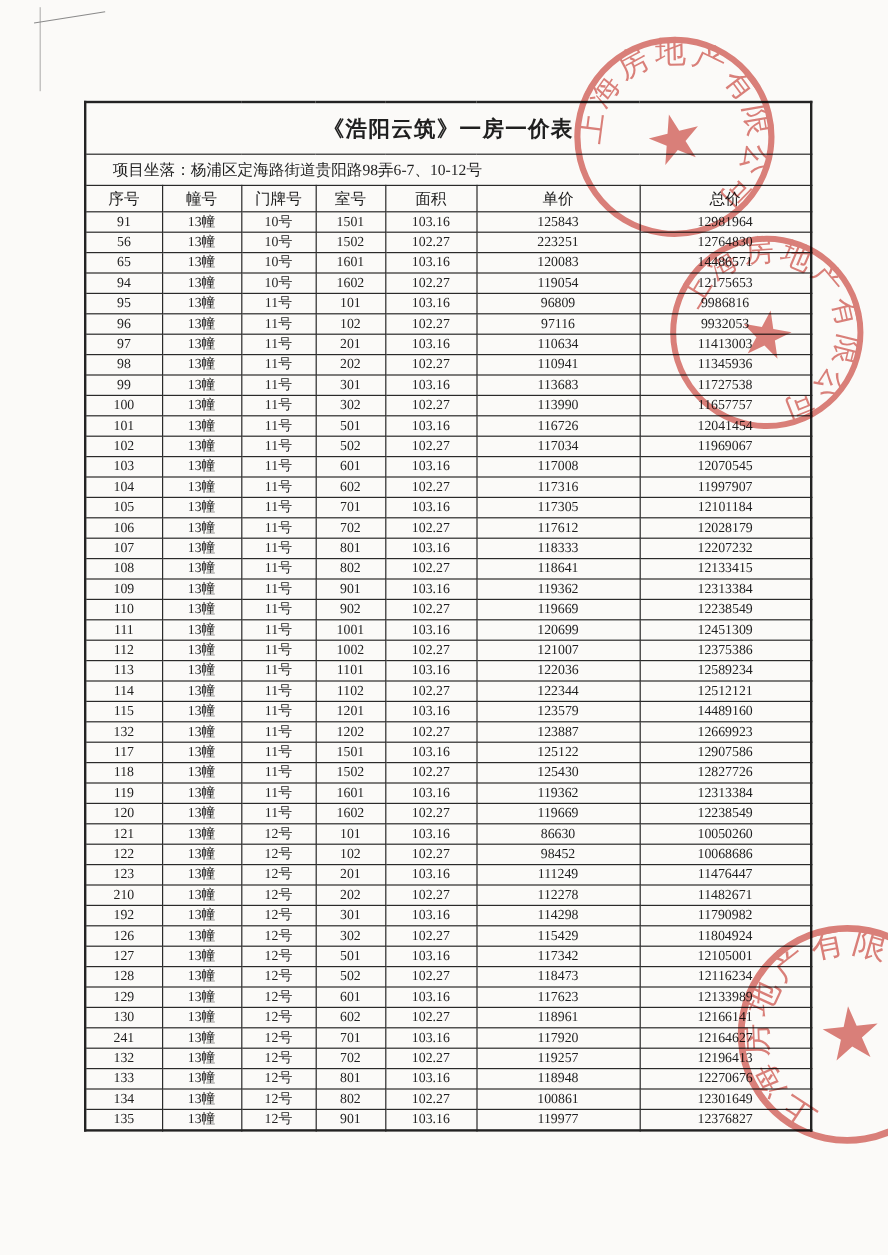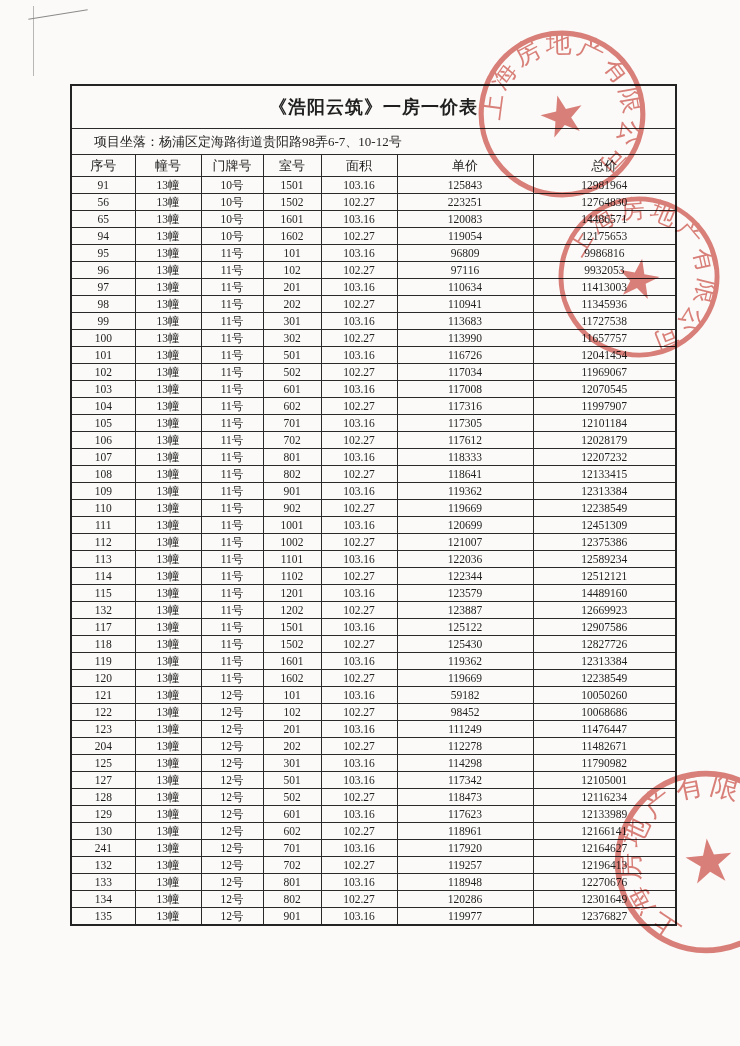--- a/index.html
+++ b/index.html
@@ -334,21 +334,21 @@
           <td>102.27</td>
           <td>119669</td>
           <td>12238549</td>
         </tr>
         <tr>
           <td>121</td>
           <td>13幢</td>
           <td>12号</td>
           <td>101</td>
           <td>103.16</td>
-          <td>59182</td>
+          <td>86630</td>
           <td>10050260</td>
         </tr>
         <tr>
           <td>122</td>
           <td>13幢</td>
           <td>12号</td>
           <td>102</td>
           <td>102.27</td>
           <td>98452</td>
           <td>10068686</td>
@@ -356,38 +356,47 @@
         <tr>
           <td>123</td>
           <td>13幢</td>
           <td>12号</td>
           <td>201</td>
           <td>103.16</td>
           <td>111249</td>
           <td>11476447</td>
         </tr>
         <tr>
-          <td>204</td>
+          <td>210</td>
           <td>13幢</td>
           <td>12号</td>
           <td>202</td>
           <td>102.27</td>
           <td>112278</td>
           <td>11482671</td>
         </tr>
         <tr>
-          <td>125</td>
+          <td>192</td>
           <td>13幢</td>
           <td>12号</td>
           <td>301</td>
           <td>103.16</td>
           <td>114298</td>
           <td>11790982</td>
         </tr>
         <tr>
+          <td>126</td>
+          <td>13幢</td>
+          <td>12号</td>
+          <td>302</td>
+          <td>102.27</td>
+          <td>115429</td>
+          <td>11804924</td>
+        </tr>
+        <tr>
           <td>127</td>
           <td>13幢</td>
           <td>12号</td>
           <td>501</td>
           <td>103.16</td>
           <td>117342</td>
           <td>12105001</td>
         </tr>
         <tr>
           <td>128</td>
@@ -442,21 +451,21 @@
           <td>103.16</td>
           <td>118948</td>
           <td>12270676</td>
         </tr>
         <tr>
           <td>134</td>
           <td>13幢</td>
           <td>12号</td>
           <td>802</td>
           <td>102.27</td>
-          <td>120286</td>
+          <td>100861</td>
           <td>12301649</td>
         </tr>
         <tr>
           <td>135</td>
           <td>13幢</td>
           <td>12号</td>
           <td>901</td>
           <td>103.16</td>
           <td>119977</td>
           <td>12376827</td>

